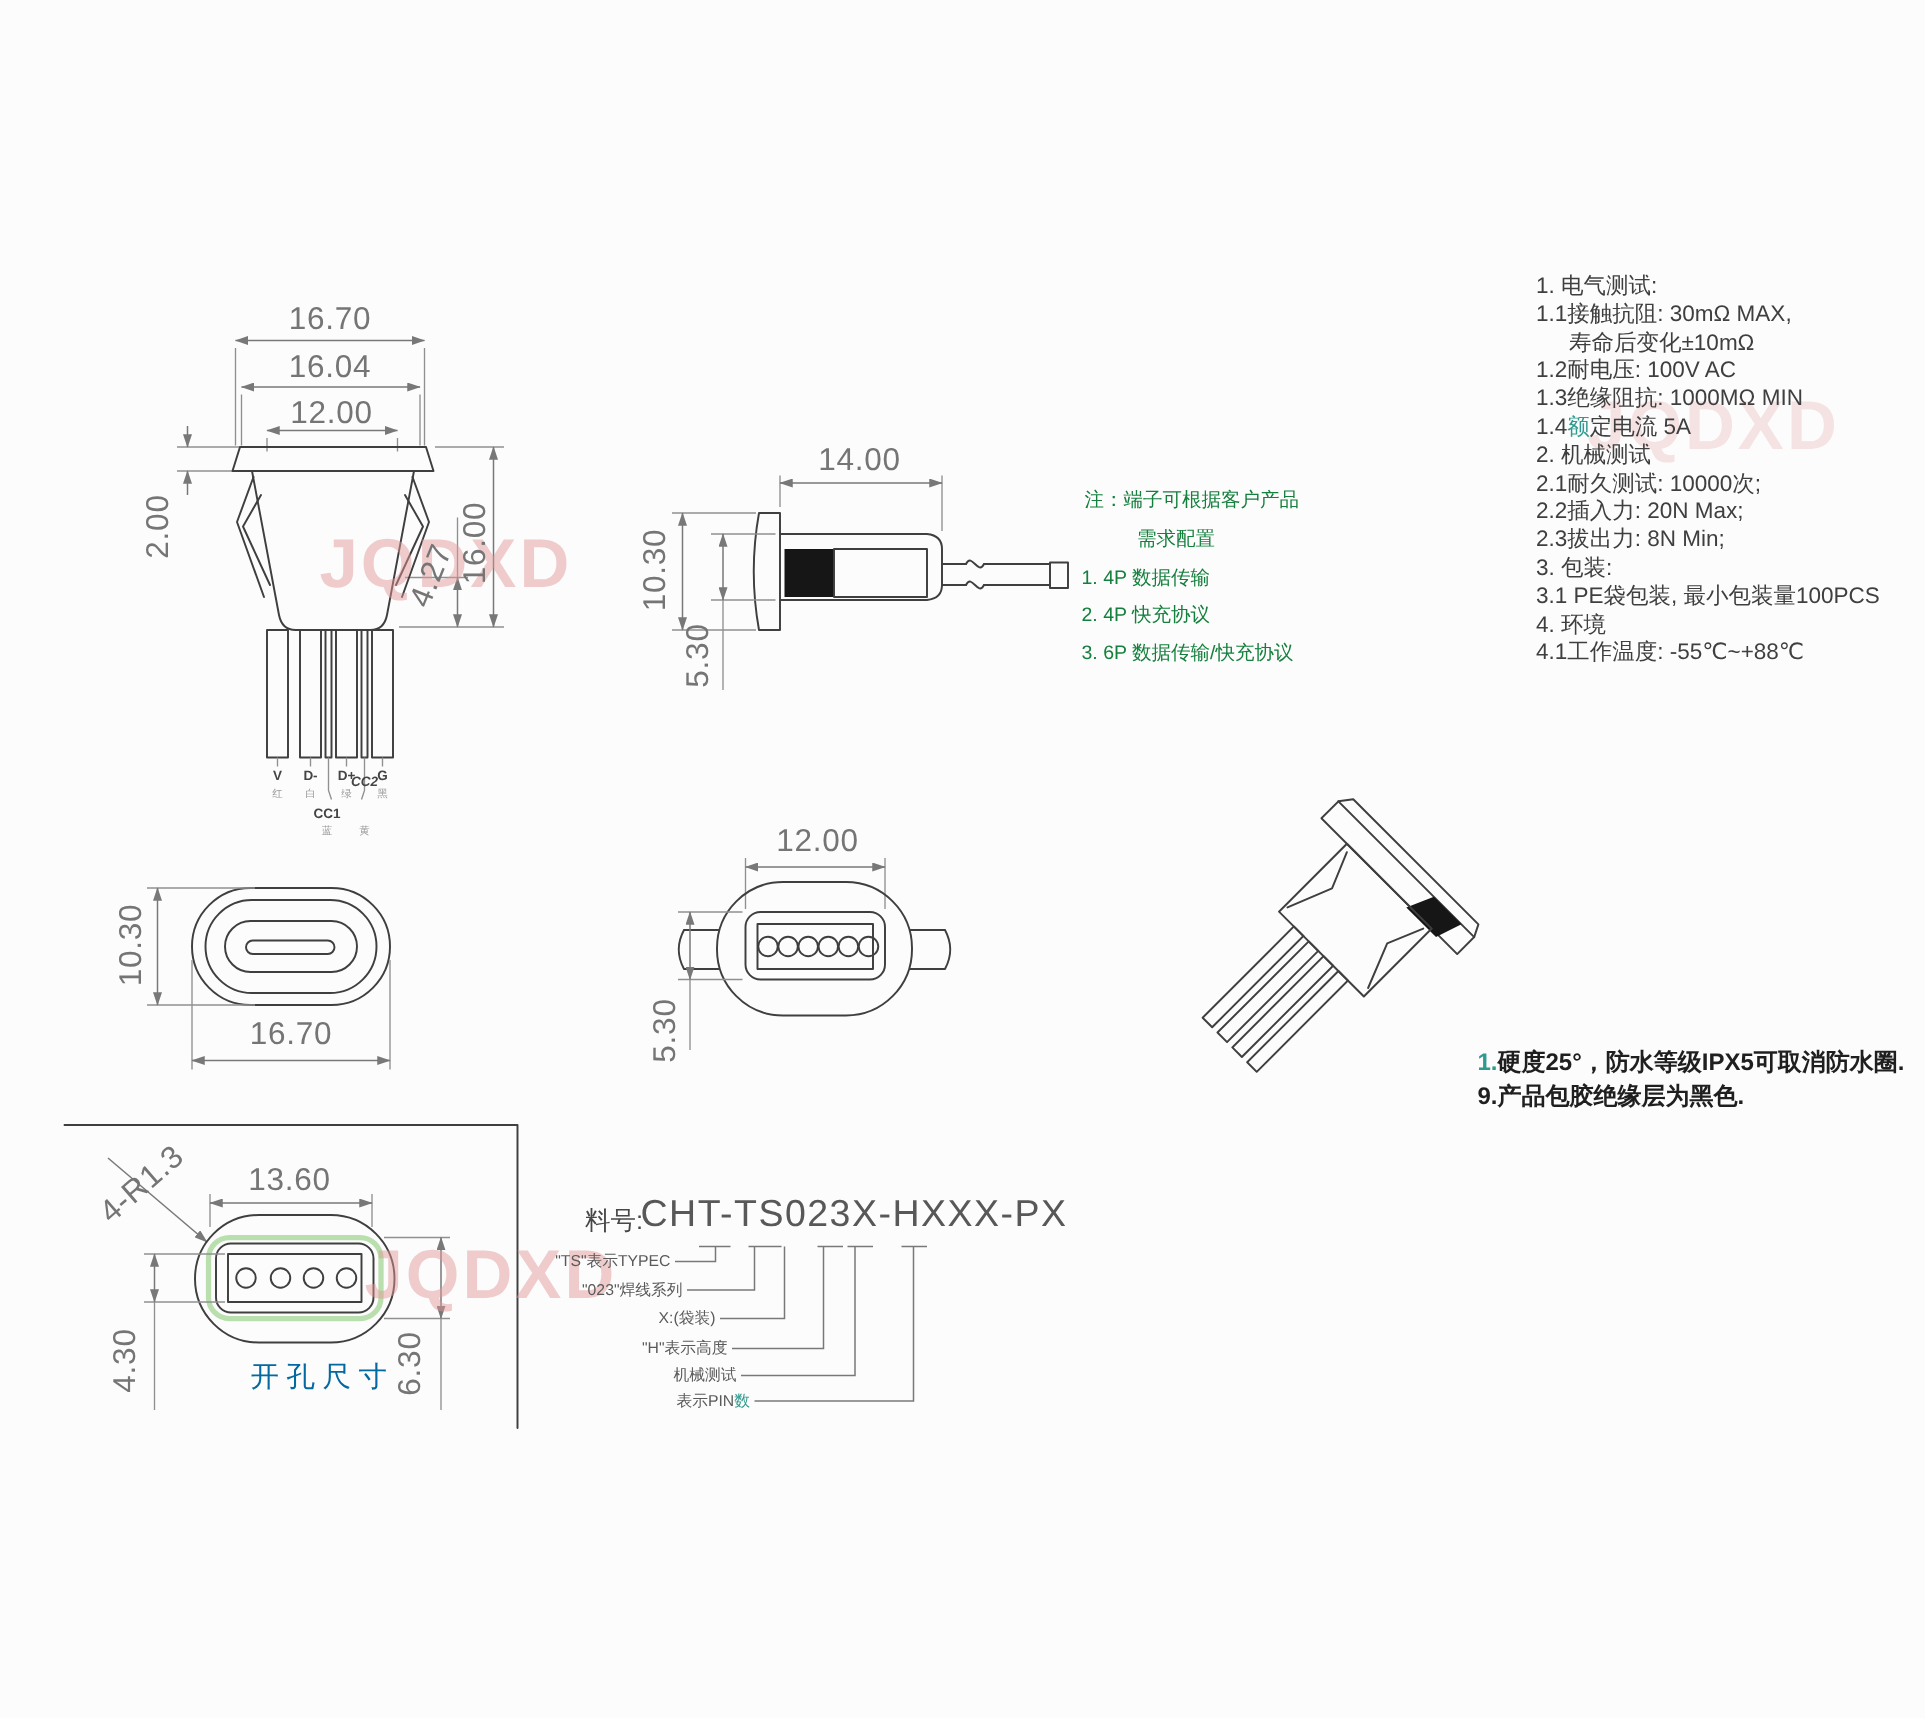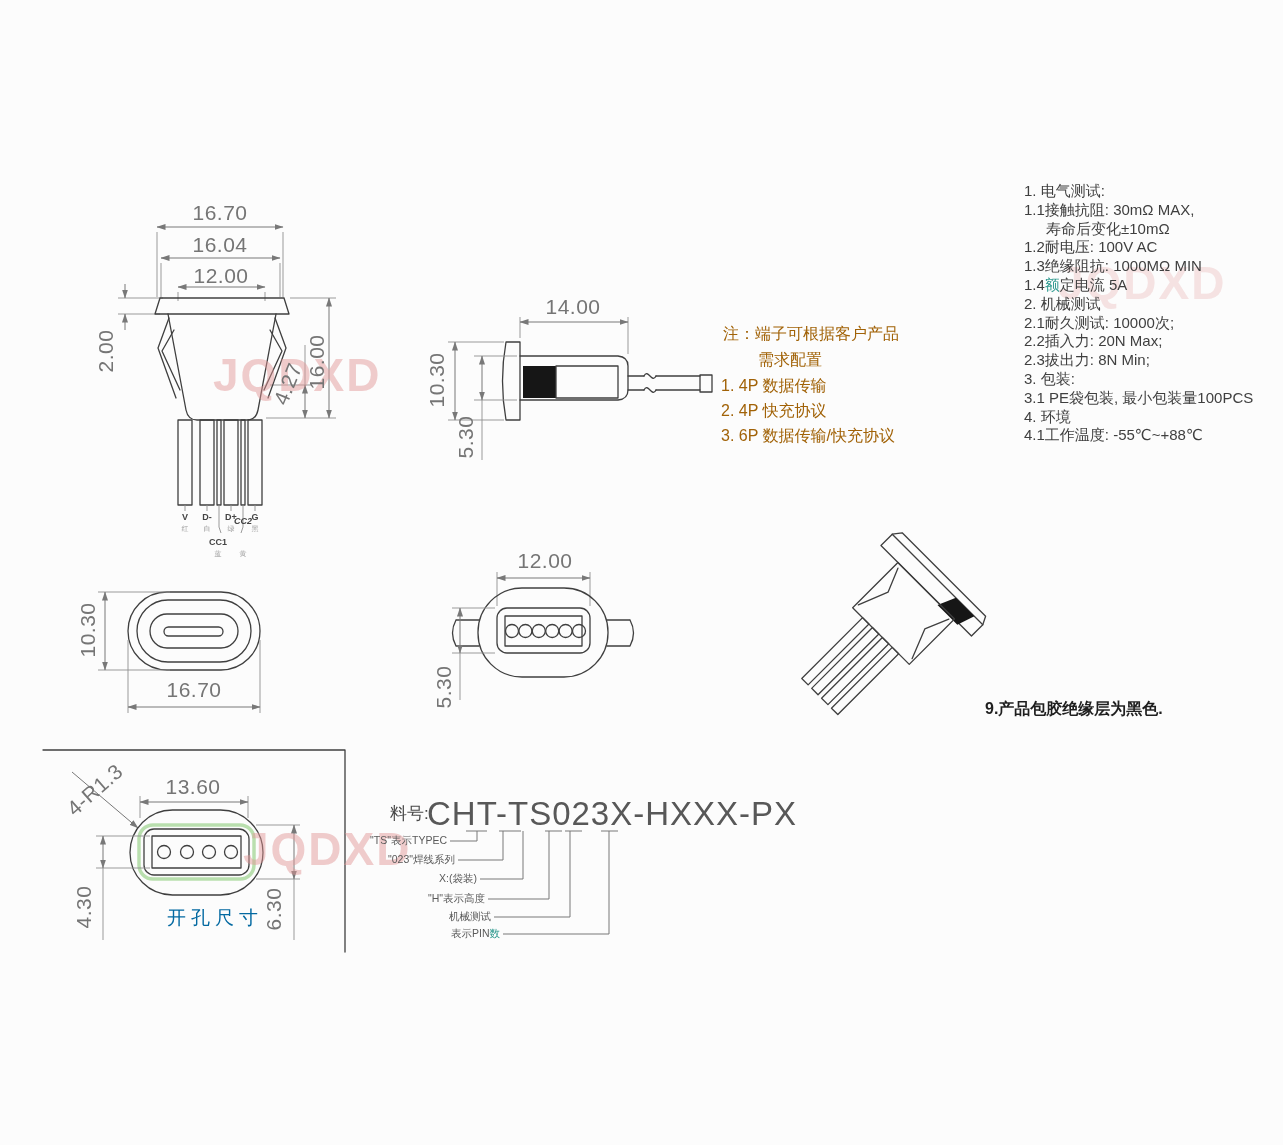--- a/index.html
+++ b/index.html
@@ -7,30 +7,30 @@
     width:1283px;height:1145px;position:relative;background:#fcfcfc;
     font-family:"Liberation Sans","DejaVu Sans",sans-serif;color:#3c3c3c;overflow:hidden;
   }
   #stage{position:absolute;inset:0;}
   svg#linework{position:absolute;left:0;top:0;z-index:1;}
   .txt{position:absolute;z-index:3;white-space:nowrap;}
   .dimlbl{width:70px;text-align:center;font-size:21px;color:#757575;letter-spacing:.5px;}
   .rot{transform:rotate(-90deg);}
   .pin{width:24px;text-align:center;font-size:9px;font-weight:bold;color:#444;}
   .pinsub{width:24px;text-align:center;font-size:7px;color:#9a9a9a;}
-  .note{font-size:16px;color:#a16207;}
+  .note{font-size:13px;color:#15803d;}
   .spec{left:1008px;top:182px;font-size:15px;color:#3f3f3f;margin-left:16px;}
   .spec .ln{line-height:18.8px;height:18.8px;}
   .spec .indent{padding-left:22px;}
   .hl{color:#2f9a8f;}
   .foot{left:985px;top:697px;font-size:16px;font-weight:bold;color:#1f1f1f;}
   .foot .ln{line-height:23px;height:23px;}
   .caption{font-size:19px;color:#0369a1;letter-spacing:5px;}
   .pnlabel{font-size:17px;color:#474747;}
-  .pncode{font-size:33px;color:#585858;letter-spacing:1px;}
+  .pncode{font-size:25px;color:#585858;letter-spacing:1px;}
   .callout{font-size:10.5px;color:#5a5a5a;text-align:right;}
   .wm{font-size:46px;font-weight:bold;color:rgba(226,150,150,.48);letter-spacing:2px;z-index:2;}
   .wm.faint{color:rgba(230,165,165,.30);}
   
   .ol{fill:none;stroke:#3f3f3f;stroke-width:1.3;stroke-linejoin:round;stroke-linecap:round;}
   .ext{fill:none;stroke:#909090;stroke-width:.9;}
   .dml{fill:none;stroke:#787878;stroke-width:1;}
   .grn{fill:none;stroke:#b9dfae;stroke-width:3.5;}
   .blk{fill:#161616;stroke:none;}
 </style>
@@ -260,16 +260,17 @@
 <div class="txt pnlabel" style="left:377px;top:802px;margin-left:13px;">料号:</div>
 <div class="txt pncode" style="left:427px;top:795px;">CHT-TS023X-HXXX-PX</div>
 <div class="txt callout" style="right:836px;top:834px;">"TS"表示TYPEC</div>
 <div class="txt callout" style="right:828px;top:853px;">"023"焊线系列</div>
 <div class="txt callout" style="right:806px;top:872px;">X:(袋装)</div>
 <div class="txt callout" style="right:798px;top:892px;">"H"表示高度</div>
 <div class="txt callout" style="right:792px;top:910px;">机械测试</div>
 <div class="txt callout" style="right:783px;top:927px;"><span>表示PIN</span><span class="hl">数</span></div>
 
 <div class="txt foot">
+  <div class="ln"><span class="hl">1.</span><span>硬度25°，防水等级IPX5可取消防水圈.</span></div>
   <div class="ln">9.产品包胶绝缘层为黑色.</div>
 </div>
 
 </div>
 
 </body></html>

